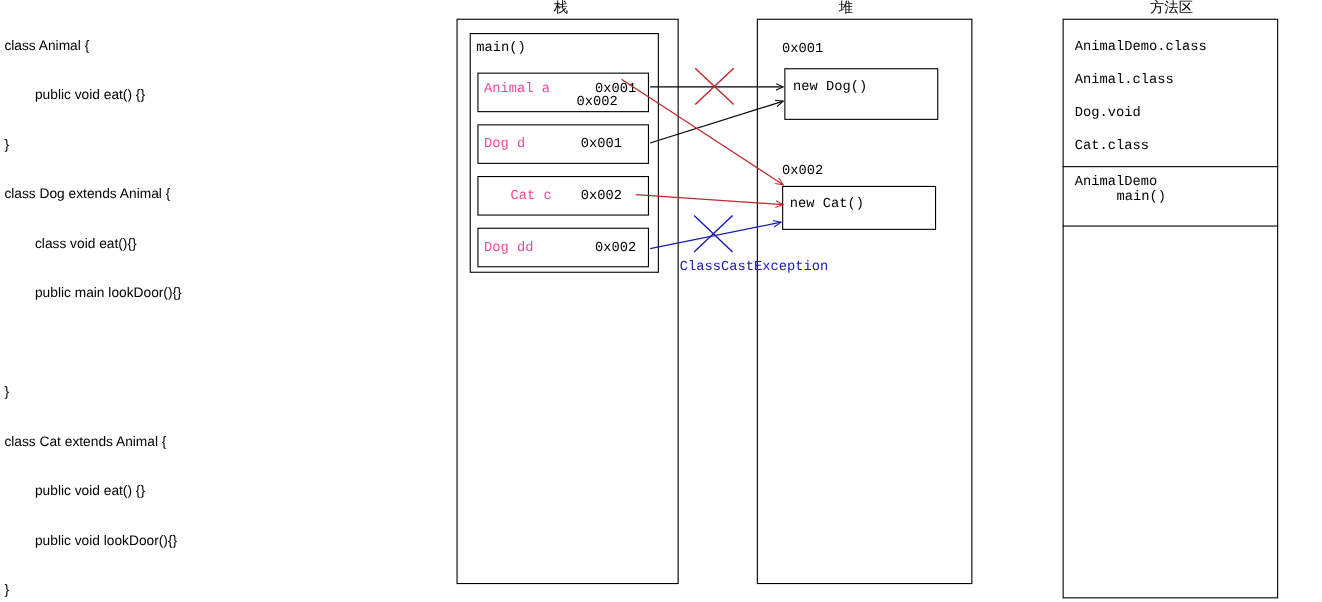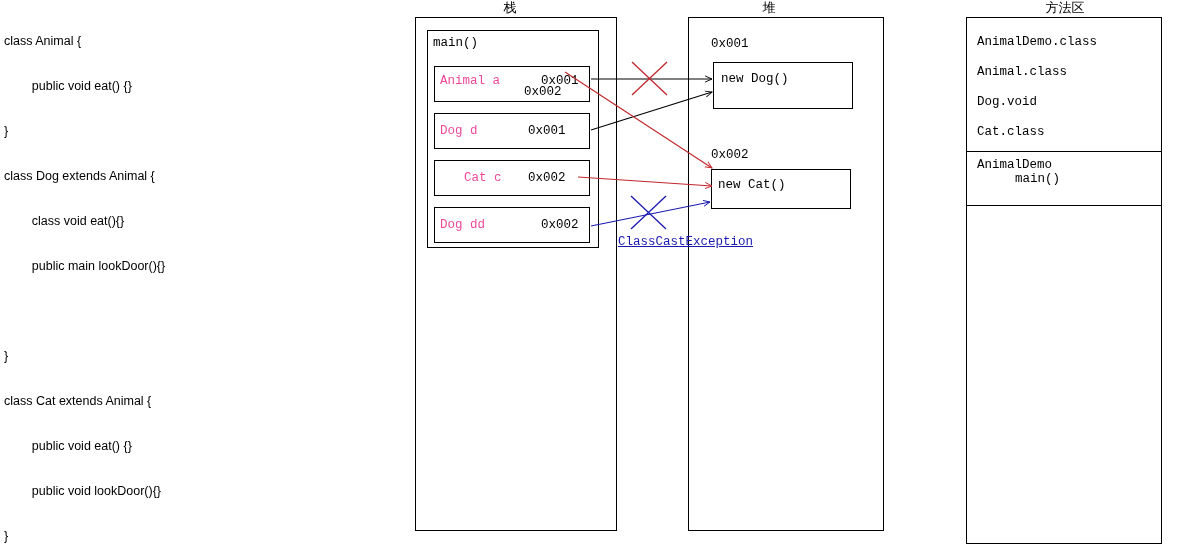--- a/index.html
+++ b/index.html
@@ -220,21 +220,21 @@
   <div class="method-entry" style="left:977px; top:95px;">Dog.void</div>
   <div class="method-entry" style="left:977px; top:125px;text-align:center;">Cat.class</div>
 
   <div class="hr-line" style="left:966px; top:151px; width:196px;"></div>
 
   <div class="method-entry" style="left:977px; top:158px;">AnimalDemo</div>
   <div class="method-entry" style="left:1015px; top:172px;">main()</div>
 
   <div class="hr-line" style="left:966px; top:205px; width:196px;"></div>
 
-  <div class="annotation" style="left:618px; top:235px; color:#1a1ab0;text-decoration:underline;">ClassCastException</div>
+  <div class="annotation" style="left:618px; top:235px; color:#1a1ab0;">ClassCastException</div>
 
   <svg id="overlay-svg" viewBox="0 0 1202 547" xmlns="http://www.w3.org/2000/svg">
     <defs>
       <marker id="arrow-black" viewBox="0 0 10 10" refX="9" refY="5" markerWidth="7" markerHeight="7" orient="auto-start-reverse">
         <path d="M 0 1 L 9 5 L 0 9" fill="none" stroke="#000000" stroke-width="1.2"></path>
       </marker>
       <marker id="arrow-red" viewBox="0 0 10 10" refX="9" refY="5" markerWidth="7" markerHeight="7" orient="auto-start-reverse">
         <path d="M 0 1 L 9 5 L 0 9" fill="none" stroke="#c1272d" stroke-width="1.2"></path>
       </marker>
       <marker id="arrow-blue" viewBox="0 0 10 10" refX="9" refY="5" markerWidth="7" markerHeight="7" orient="auto-start-reverse">

